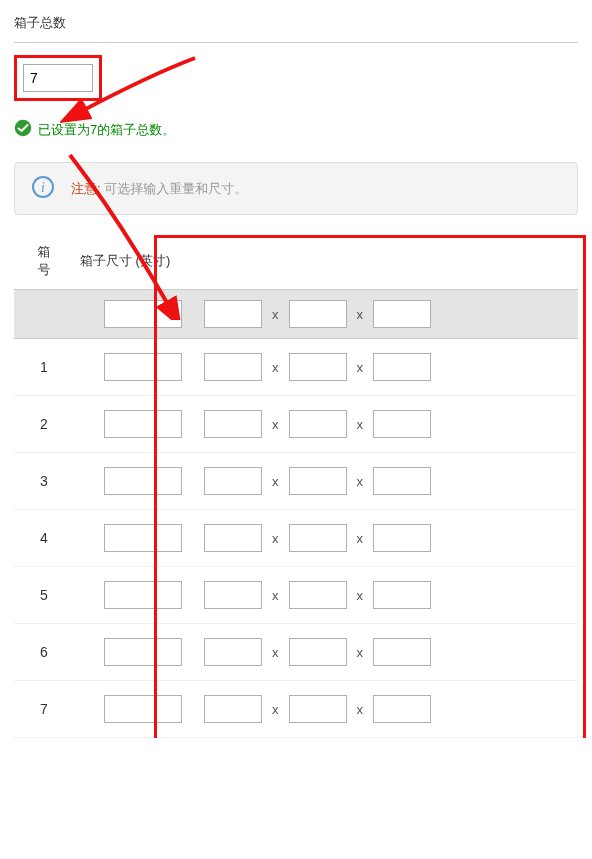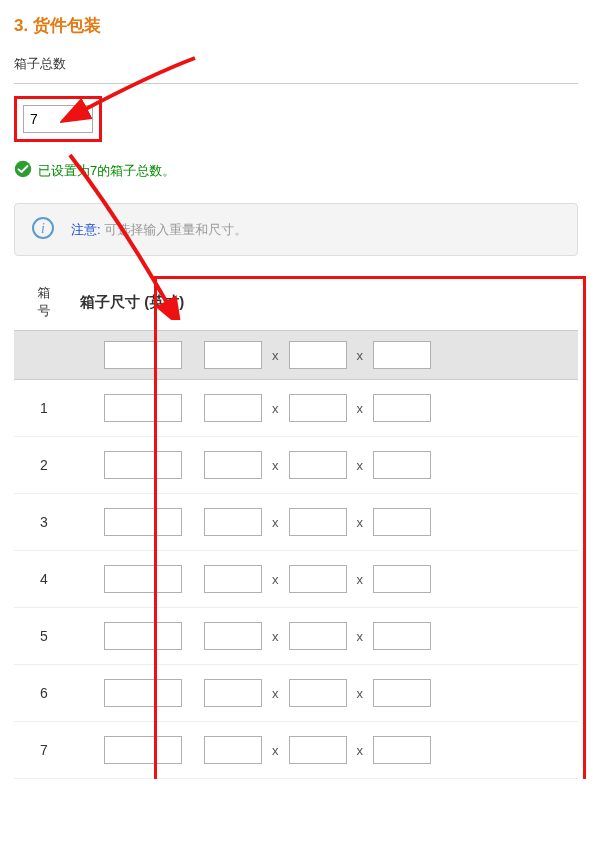--- a/index.html
+++ b/index.html
@@ -85,21 +85,21 @@
       align-items: center;
       margin-bottom: 22px;
     }
     .info-icon {
       width: 24px;
       height: 24px;
       margin-right: 16px;
       flex-shrink: 0;
     }
     .info-text .note-label {
-      color: #1d4ed8;
+      color: #c2410c;
     }
     .info-text .note-gray {
       color: #999;
     }
     .table-area {
       position: relative;
     }
     .table-header-row {
       display: flex;
       align-items: center;
@@ -111,22 +111,21 @@
       font-size: 13px;
       color: #333;
     }
     .col-weight-h {
       width: 130px;
       padding-left: 30px;
       font-size: 13px;
     }
     .col-dim-h {
       padding-left: 6px;
-      font-size: 15px;
-      font-weight: bold;
+      font-size: 13px;
     }
     .template-row {
       display: flex;
       align-items: center;
       background: #e4e4e4;
       padding: 10px 0;
       border-top: 1px solid #ccc;
       border-bottom: 1px solid #ccc;
     }
     .data-row {
@@ -172,21 +171,20 @@
     
     .arrow-svg {
       position: absolute;
       pointer-events: none;
     }
   </style>
 </head>
 <body>
 
 <div class="container">
-  <div class="section-title">3. 货件包装</div>
 
   <div class="label-total">箱子总数</div>
   <hr class="hr">
 
   <div class="row-input">
     <span class="box-count-wrap">
       <input class="box-count-input" type="text" value="7" style="">
     </span>
   </div>
 

